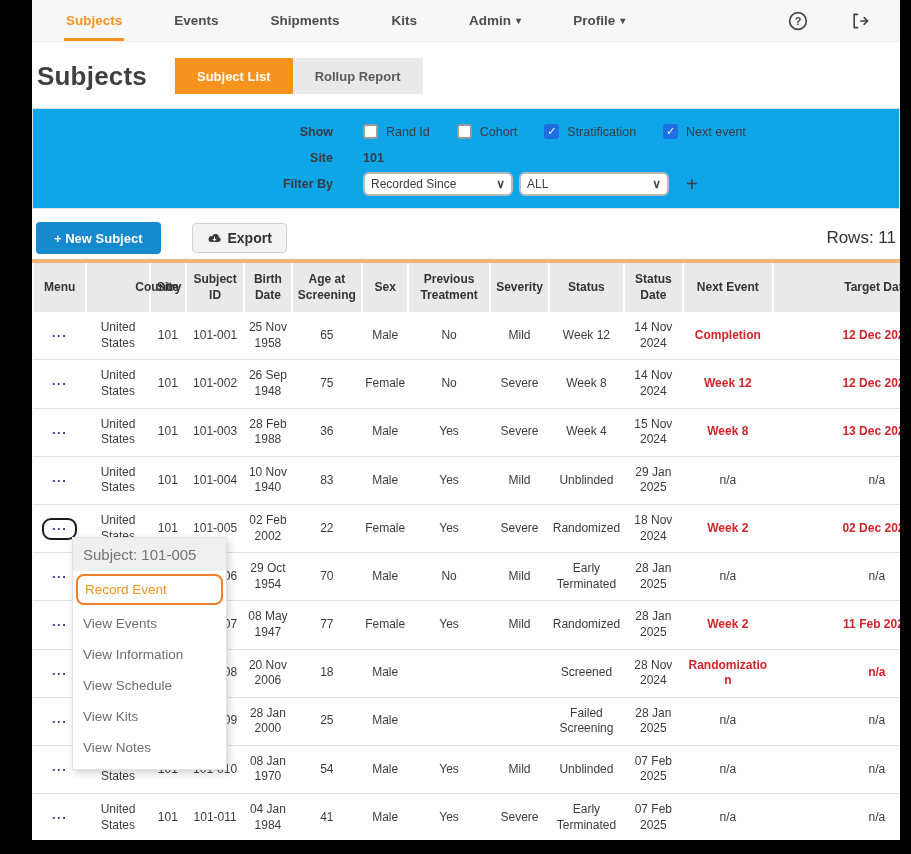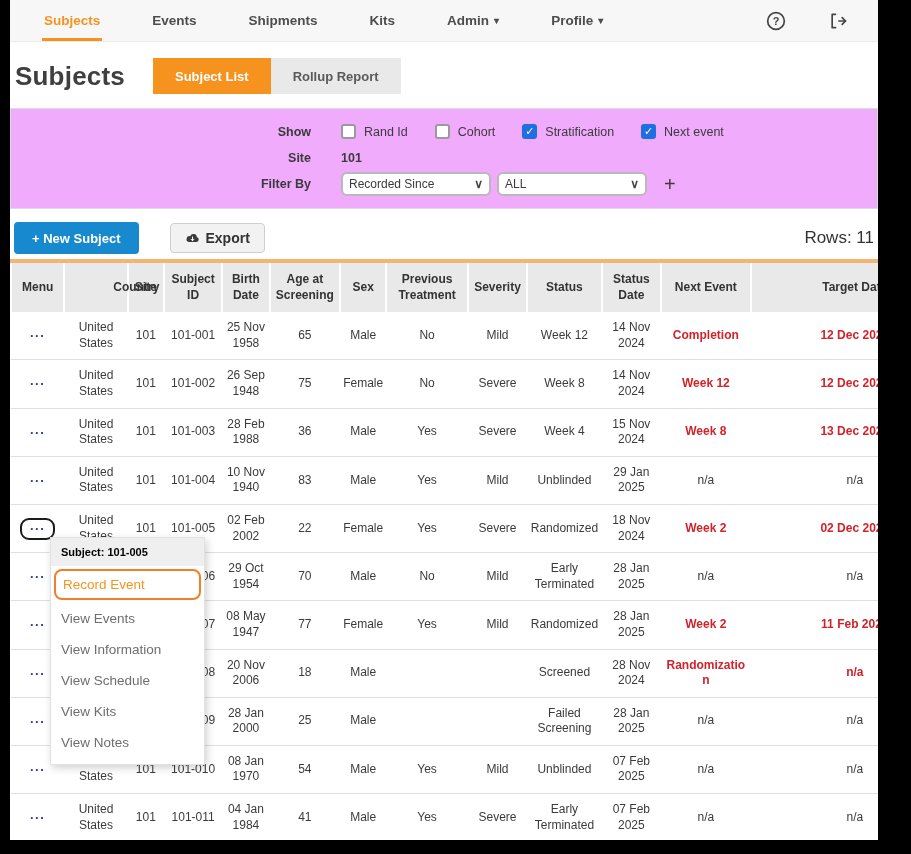--- a/index.html
+++ b/index.html
@@ -1,35 +1,35 @@
 <!DOCTYPE html>
 <html><head>
 <meta charset="utf-8">
 <style>
   * { margin:0; padding:0; box-sizing:border-box; }
   html,body { width:911px; height:854px; background:#000; font-family:"Liberation Sans", sans-serif; overflow:hidden; }
-  .screen { position:absolute; left:10px; top:0; width:868px; height:840px; background:#fff; overflow:hidden; }
+  .screen { position:absolute; left:32px; top:0; width:868px; height:840px; background:#fff; overflow:hidden; }
 
   
   .topnav { height:42px; background:#f7f7f7; border-bottom:1px solid #ececec; display:flex; align-items:stretch; padding-left:32px; }
   .nav-item { display:flex; align-items:center; gap:5px; padding:0 2px; margin-right:48px; font-size:13.5px; font-weight:700; color:#4d4d4d; cursor:pointer; border-bottom:3px solid transparent; padding-top:3px; }
   .nav-item.active { color:#f6921e; border-bottom-color:#f6921e; }
   .nav-caret { font-size:10px; color:#4d4d4d; }
   .nav-icons { margin-left:auto; display:flex; align-items:center; gap:42px; padding-right:30px; }
   .nav-icon { width:20px; height:20px; cursor:pointer; }
 
   
   .title-row { display:flex; align-items:center; padding:16px 0 0 5px; }
   .page-title { font-size:26px; font-weight:700; color:#3f3f3f; letter-spacing:0.2px; }
   .tab-toggle { display:flex; margin-left:28px; }
   .tab-btn { height:36px; padding:0 22px; display:flex; align-items:center; font-size:13px; font-weight:700; color:#5a5a5a; background:#e9e9e9; cursor:pointer; }
   .tab-btn.active { background:#f6921e; color:#fff; }
 
   
-  .filter-panel { margin-top:14px; border:1px solid #ddd; background:#f0abfc; padding:11px 0 9px 0; }
+  .filter-panel { margin-top:14px; border:1px solid #ddd; background:#0ea5e9; padding:11px 0 9px 0; }
   .filter-row { display:flex; align-items:center; min-height:23px; margin-bottom:3px; }
   .filter-label { width:300px; text-align:right; font-size:12.5px; font-weight:700; color:#3b3b3b; flex:0 0 300px; }
   .filter-content { display:flex; align-items:center; margin-left:30px; gap:27px; }
   .cbgroup { display:flex; align-items:center; gap:8px; cursor:pointer; }
   .cb { width:15px; height:15px; border:2px solid #9a9a9a; border-radius:3px; background:#fff; display:flex; align-items:center; justify-content:center; font-size:11px; color:#fff; }
   .cbgroup.checked .cb { background:#1e6fe0; border-color:#1e6fe0; }
   .cb-label { font-size:12.5px; color:#3b3b3b; }
   .site-value { font-size:12.5px; font-weight:700; color:#3b3b3b; }
   .dropdown { width:150px; height:24px; border:2px solid #b9b9b9; border-radius:6px; display:flex; align-items:center; padding:0 6px; font-size:12px; color:#3b3b3b; cursor:pointer; background:#fff; }
   .dd-text { flex:1; white-space:nowrap; overflow:hidden; }
@@ -52,21 +52,21 @@
   th:nth-child(1){width:53px;} th:nth-child(2){width:63px;padding-left:48px;} th:nth-child(3){width:36px;}
   th:nth-child(4){width:58px;margin-left:16px;} th:nth-child(5){width:47px;} th:nth-child(6){width:70px;}
   th:nth-child(7){width:46px;} th:nth-child(8){width:81px;} th:nth-child(9){width:59px;}
   th:nth-child(10){width:74px;} th:nth-child(11){width:59px;} th:nth-child(12){width:89px;}
   th:nth-child(13){width:207px;}
   .menu-btn { background:transparent; border:none; color:#32379b; font-weight:900; font-size:13px; letter-spacing:1.5px; line-height:8px; cursor:pointer; font-family:inherit; padding:2px 8px 8px 8px; }
   .menu-btn.focused { border:2px solid #1c1c1c; border-radius:9px; }
 
   
   .context-menu { position:absolute; left:40px; top:537px; width:155px; background:#fff; border:1px solid #e2e2e2; box-shadow:2px 3px 8px rgba(0,0,0,0.18); z-index:20; padding-bottom:6px; }
-  .cm-header { background:#efefef; font-size:11px; font-weight:700; color:#000000; padding:8px 10px; }
+  .cm-header { background:#efefef; font-size:15px; font-weight:400; color:#737373; padding:8px 10px; }
   .cm-item { font-size:13.5px; color:#6e6e6e; padding:8px 10px; cursor:pointer; white-space:nowrap; }
   .cm-item.active { color:#f6921e; border:2px solid #f07f2a; border-radius:8px; margin:3px 3px; padding:6px 7px; }
 </style>
 </head>
 <body>
 
 <div class="screen">
 
   <div class="topnav">
     <div class="nav-items" style="display:flex;">

